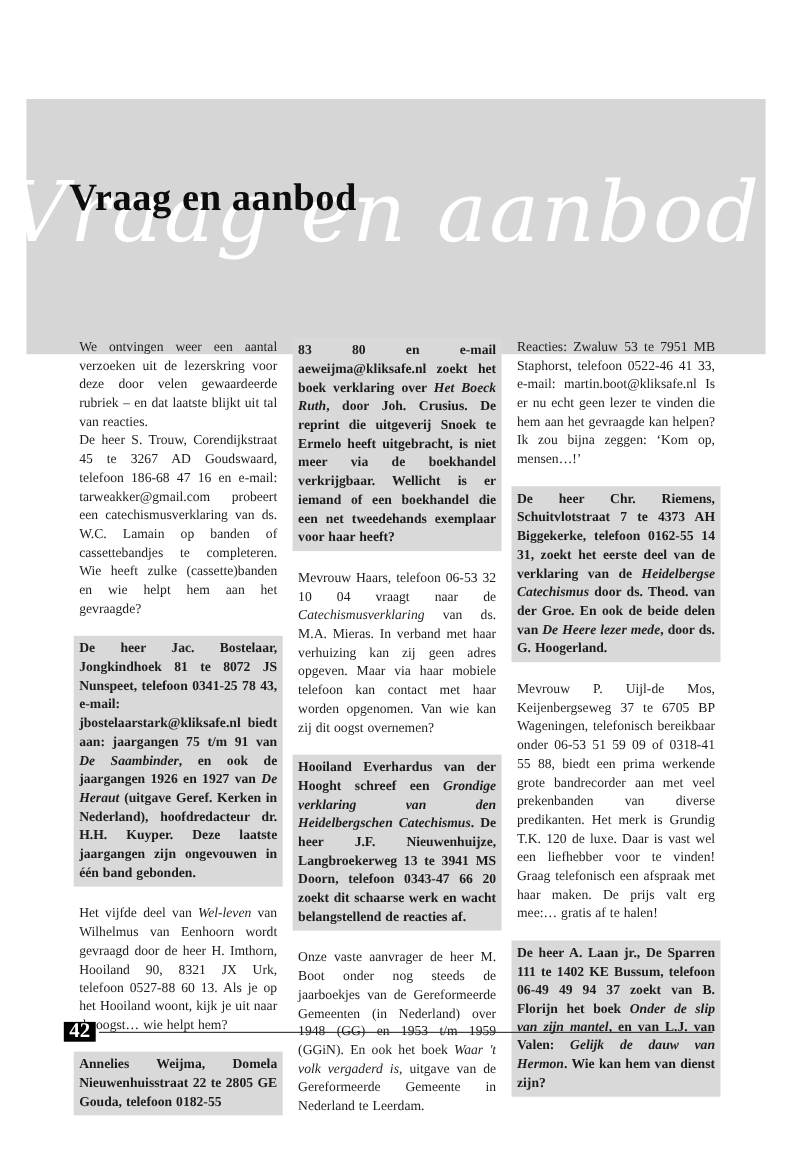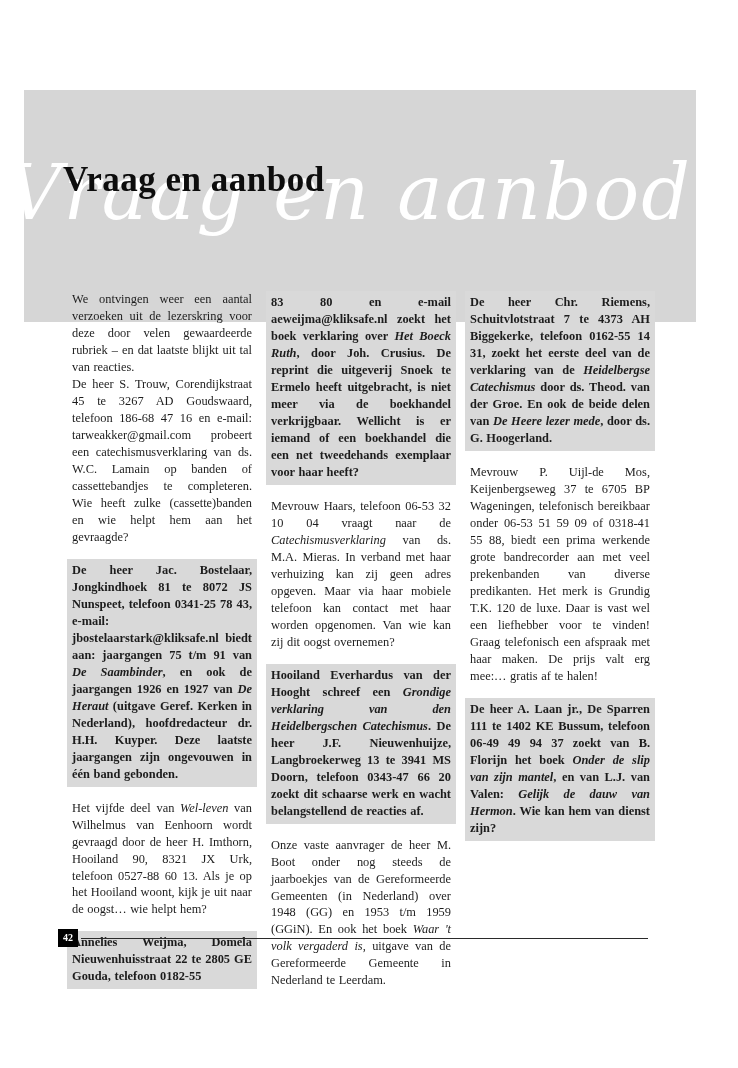--- a/index.html
+++ b/index.html
@@ -31,35 +31,35 @@
   }
   .byline{font-style:italic;font-size:13px;margin-top:6px;color:#111;}
   
   .columns{
     position:absolute;left:72px;top:291px;width:578px;
     display:flex;gap:19px;align-items:flex-start;
   }
   .col{width:180px;flex:0 0 180px;}
   .para{
     font-size:12.4px;line-height:1.37;text-align:justify;
-    margin:0 0 13px 0;word-spacing:.5px;
+    margin:16px 0 13px 0;word-spacing:.5px;
   }
   .para.hl{
     background:var(--hl-gray);
     padding:3px 5px 4px 5px;margin-left:-5px;margin-right:-5px;font-weight:bold;
   }
   .it{font-style:italic;}
   .bd{font-weight:normal;}
   
   .footer{
     position:absolute;left:58px;top:929px;width:590px;
     display:flex;align-items:center;
   }
   .pagenum{
-    background:#000;color:#fff;font-weight:bold;font-size:10px;
+    background:#000;color:#fff;font-weight:bold;font-size:19px;
     padding:1px 5px 2px 5px;line-height:15px;
   }
   .rule{flex:1;height:1px;background:#2a2a2a;margin-left:3px;}
 </style>
 </head>
 <body>
 
 <div class="banner">
   <div class="watermark">Vraag en aanbod</div>
   <div class="title-block">
@@ -74,20 +74,21 @@
       <div class="para"><span>Het vijfde deel van </span><span class="it">Wel-leven</span><span> van Wilhelmus van Eenhoorn wordt gevraagd door de heer H. Imthorn, Hooiland 90, 8321 JX Urk, telefoon 0527-88 60 13. Als je op het Hooiland woont, kijk je uit naar de oogst… wie helpt hem?</span></div>
       <div class="para hl"><span>Annelies Weijma, Domela Nieuwenhuisstraat 22 te 2805 GE Gouda, telefoon 0182-55</span></div>
     </div>
   <div class="col">
       <div class="para hl"><span>83 80 en e-mail aeweijma@kliksafe.nl zoekt het boek verklaring over </span><span class="it">Het Boeck Ruth</span><span>, door Joh. Crusius. De reprint die uitgeverij Snoek te Ermelo heeft uitgebracht, is niet meer via de boekhandel verkrijgbaar. Wellicht is er iemand of een boekhandel die een net tweedehands exemplaar voor haar heeft?</span></div>
       <div class="para"><span>Mevrouw Haars, telefoon 06-53 32 10 04 vraagt naar de </span><span class="it">Catechismusverklaring</span><span> van ds. M.A. Mieras. In verband met haar verhuizing kan zij geen adres opgeven. Maar via haar mobiele telefoon kan contact met haar worden opgenomen. Van wie kan zij dit oogst overnemen?</span></div>
       <div class="para hl"><span>Hooiland Everhardus van der Hooght schreef een </span><span class="it">Grondige verklaring van den Heidelbergschen Catechismus</span><span>. De heer J.F. Nieuwenhuijze, Langbroekerweg 13 te 3941 MS Doorn, telefoon 0343-47 66 20 zoekt dit schaarse werk en wacht belangstellend de reacties af.</span></div>
       <div class="para"><span>Onze vaste aanvrager de heer M. Boot onder </span><span class="bd">nog steeds</span><span> de jaarboekjes van de Gereformeerde Gemeenten (in Nederland) over 1948 (GG) en 1953 t/m 1959 (GGiN). En ook het boek </span><span class="it">Waar 't volk vergaderd is</span><span>, uitgave van de Gereformeerde Gemeente in Nederland te Leerdam.</span></div>
     </div>
   <div class="col">
+      <div class="para"><span>Reacties: Zwaluw 53 te 7951 MB Staphorst, telefoon 0522-46 41 33, e-mail: martin.boot@kliksafe.nl Is er nu echt geen lezer te vinden die hem aan het gevraagde kan helpen? Ik zou bijna zeggen: ‘Kom op, mensen…!’</span></div>
       <div class="para hl"><span>De heer Chr. Riemens, Schuitvlotstraat 7 te 4373 AH Biggekerke, telefoon 0162-55 14 31, zoekt het eerste deel van de verklaring van de </span><span class="it">Heidelbergse Catechismus</span><span> door ds. Theod. van der Groe. En ook de beide delen van </span><span class="it">De Heere lezer mede</span><span>, door ds. G. Hoogerland.</span></div>
       <div class="para"><span>Mevrouw P. Uijl-de Mos, Keijenbergseweg 37 te 6705 BP Wageningen, telefonisch bereikbaar onder 06-53 51 59 09 of 0318-41 55 88, biedt een prima werkende grote bandrecorder aan met veel prekenbanden van diverse predikanten. Het merk is Grundig T.K. 120 de luxe. Daar is vast wel een liefhebber voor te vinden! Graag telefonisch een afspraak met haar maken. De prijs valt erg mee:… gratis af te halen!</span></div>
       <div class="para hl"><span>De heer A. Laan jr., De Sparren 111 te 1402 KE Bussum, telefoon 06-49 49 94 37 zoekt van B. Florijn het boek </span><span class="it">Onder de slip van zijn mantel</span><span>, en van L.J. van Valen: </span><span class="it">Gelijk de dauw van Hermon</span><span>. Wie kan hem van dienst zijn?</span></div>
     </div>
 </div>
 
 <div class="footer">
   <span class="pagenum">42</span>
   <span class="rule"></span>
 </div>

